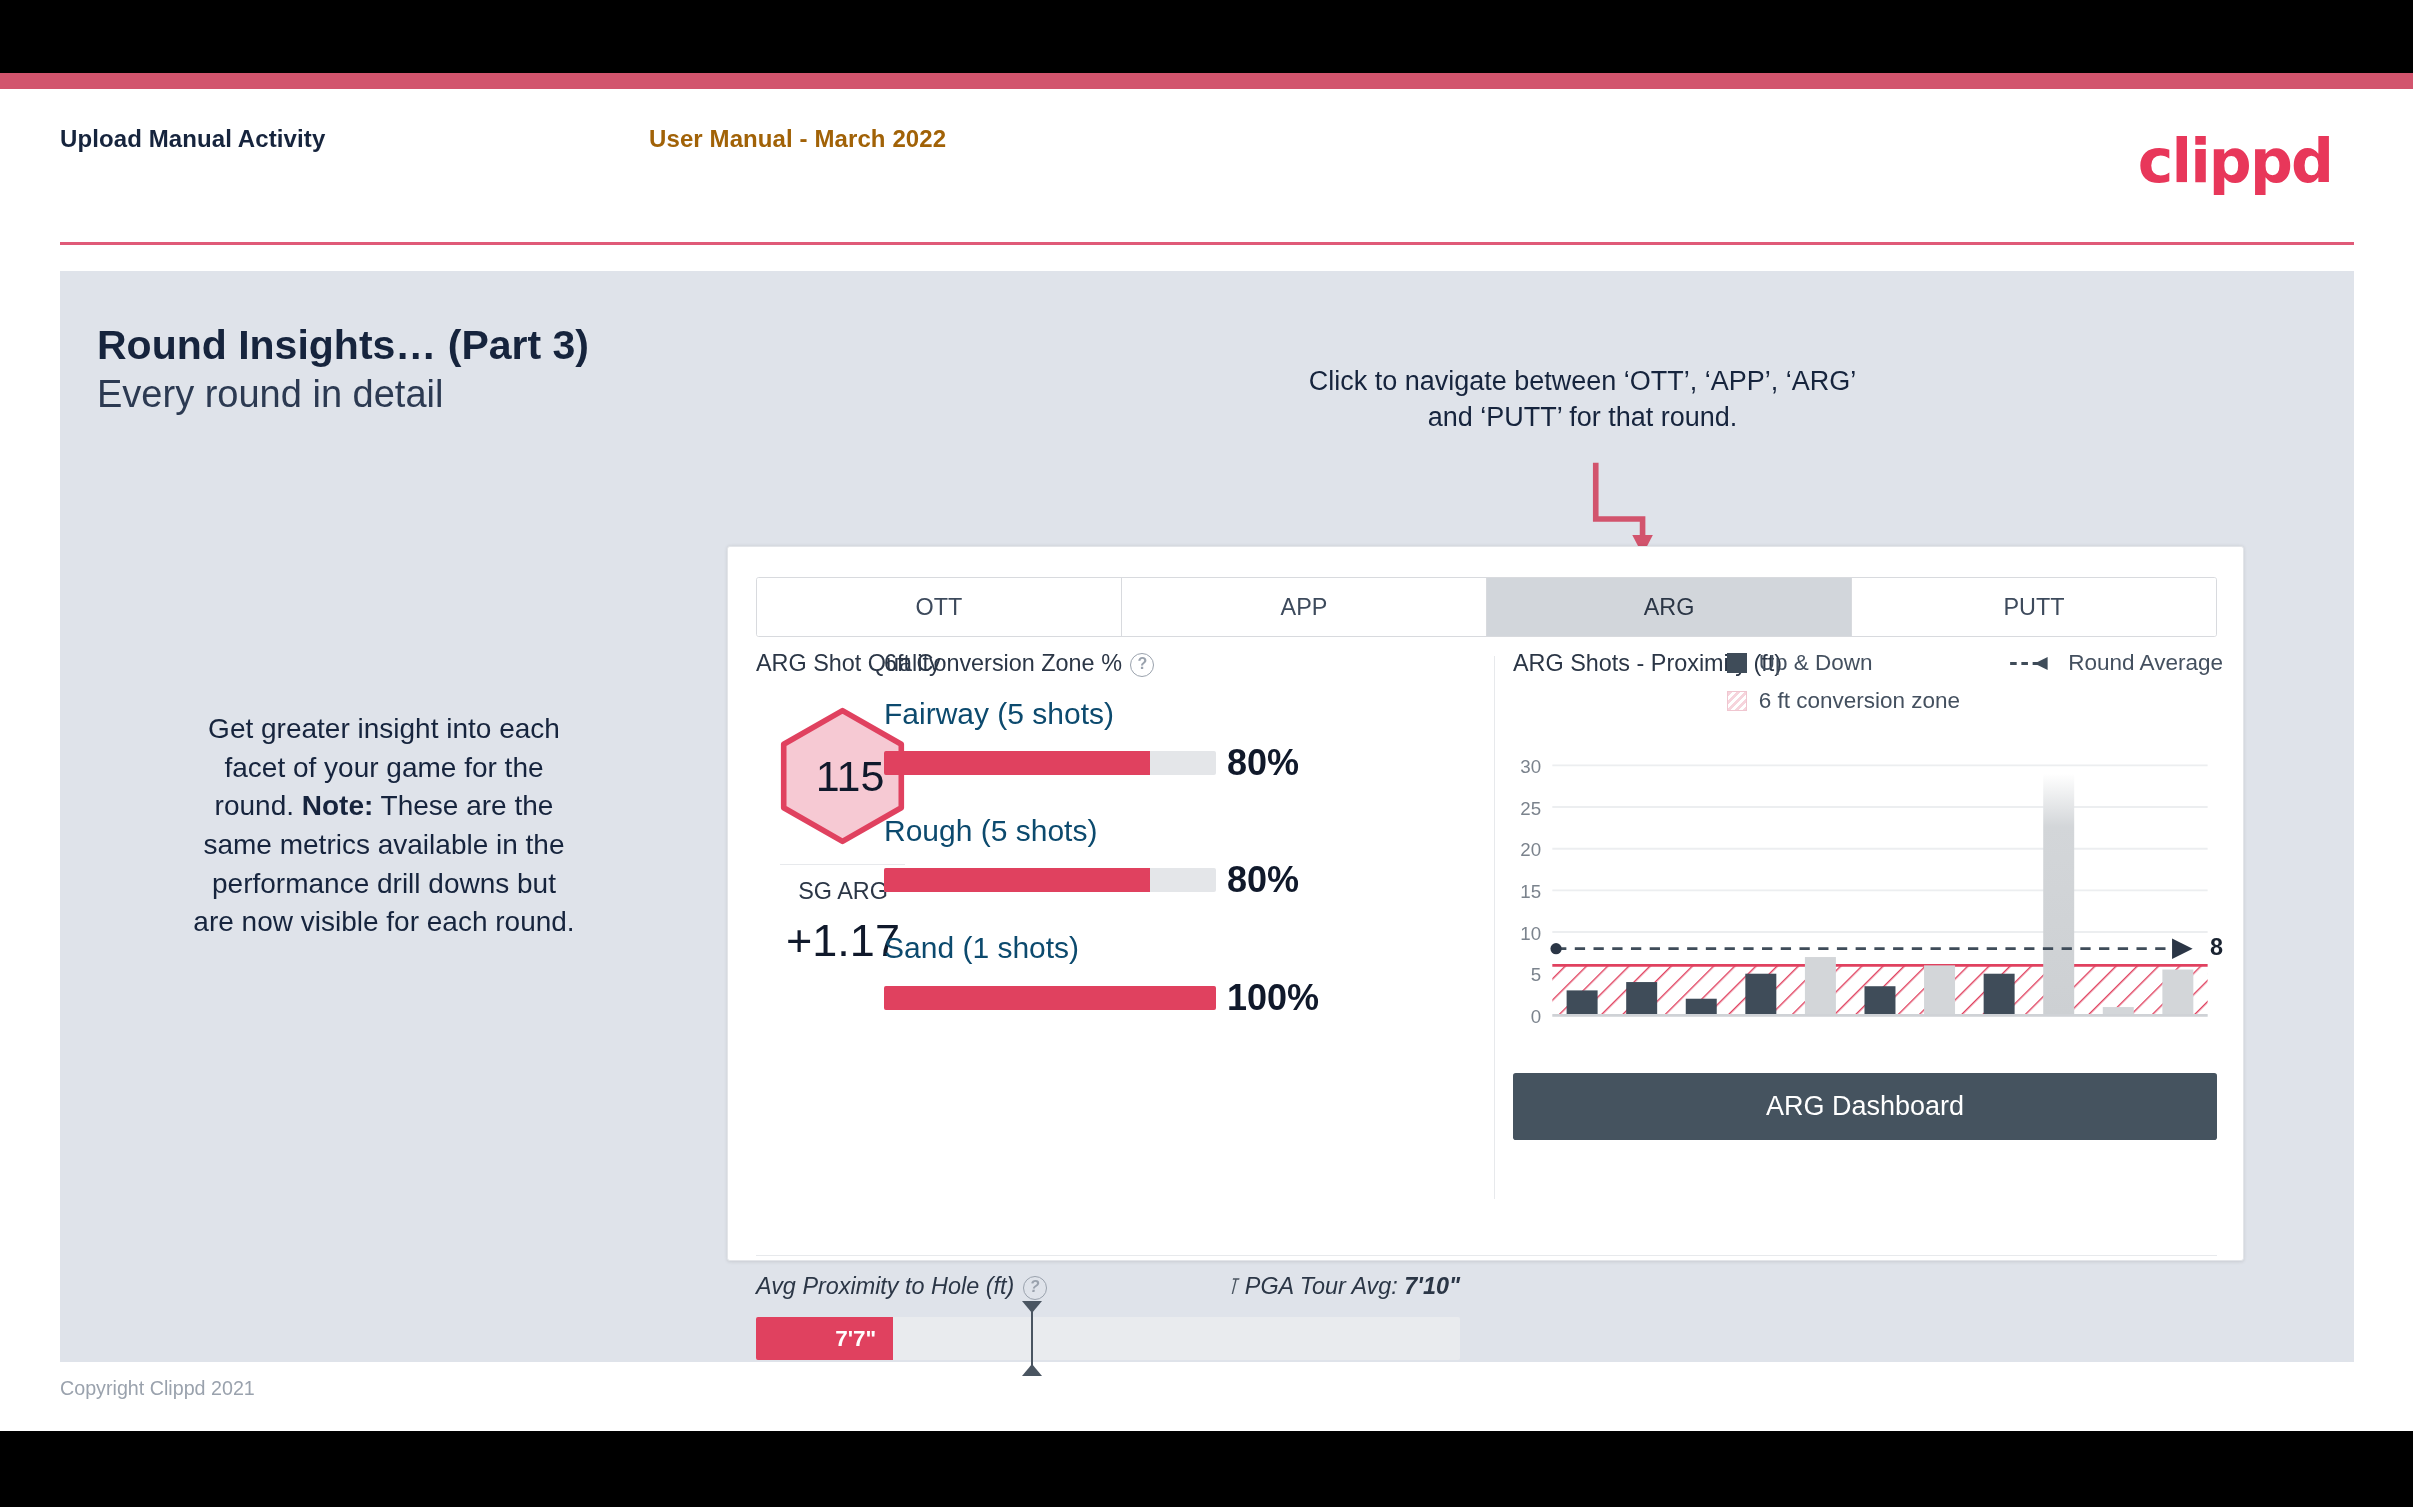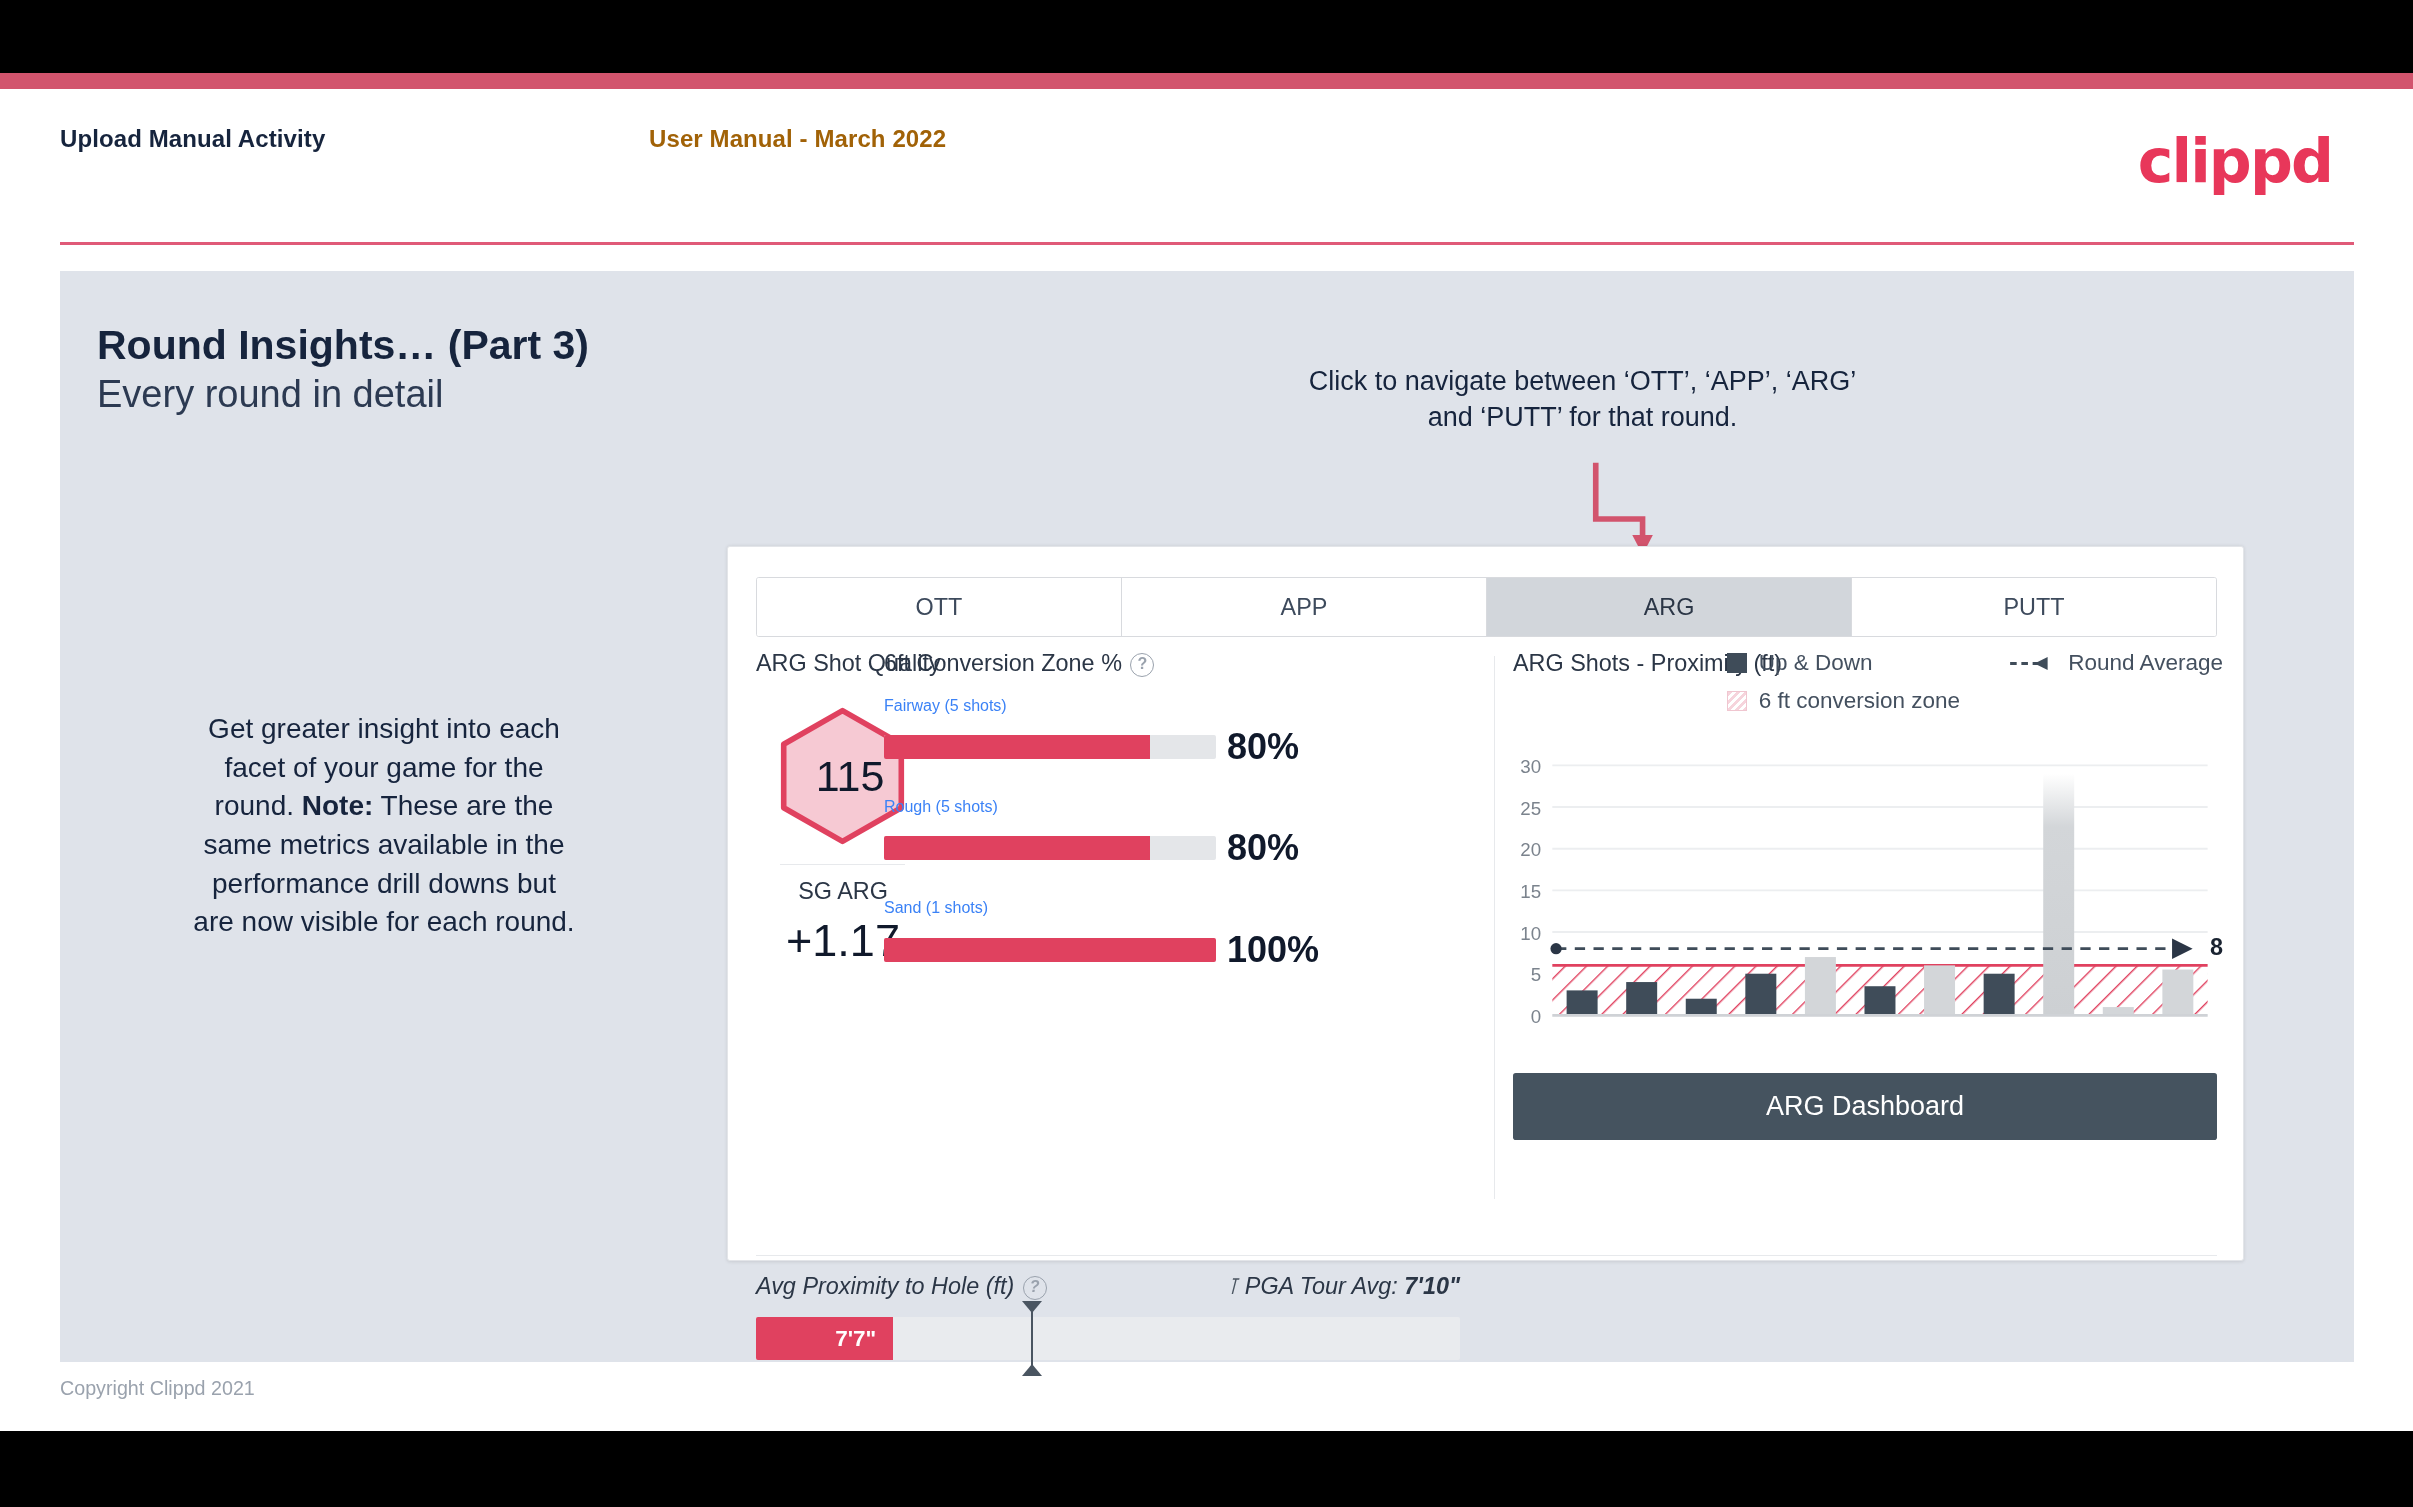--- a/index.html
+++ b/index.html
@@ -79,21 +79,21 @@
   .hexval { position:absolute; left:8px; top:0; width:131px; height:140px; display:flex; align-items:center; justify-content:center;
             font-size:43px; font-weight:500; color:#10192b; }
 
   .hex-rule { position:absolute; left:24px; top:214px; width:125px; height:0.9px; background:#e7e9ec; }
   .sg-label { position:absolute; left:0px; top:228px; width:174px; text-align:center; font-size:23.4px; color:#2b3646; }
   .sg-value { position:absolute; left:0px; top:265px; width:174px; text-align:center; font-size:45px; font-weight:500; color:#10192b; }
 
   
   .conv { position:absolute; left:128px; top:47px; width:524px; }
   .conv-row { margin-bottom:30px; }
-  .conv-name { font-size:16px; color:#3b82f6; margin-bottom:11.2px; }
+  .conv-name { font-size:30px; color:#0c4a6e; margin-bottom:11.2px; }
   .conv-line { display:flex; align-items:center; gap:11px; }
   .conv-track { width:332px; height:24px; background:#e4e6e9; border-radius:1.9px; overflow:hidden; }
   .conv-fill  { height:100%; background:#e0415f; }
   .conv-pct   { font-size:36px; font-weight:700; color:#10192b; }
 
   
   .hdivider { position:absolute; left:28px; top:708px; width:1461px; height:0.9px; background:#e7e9ec; }
 
   
   .prox { position:absolute; left:28px; top:726px; width:732px; }

